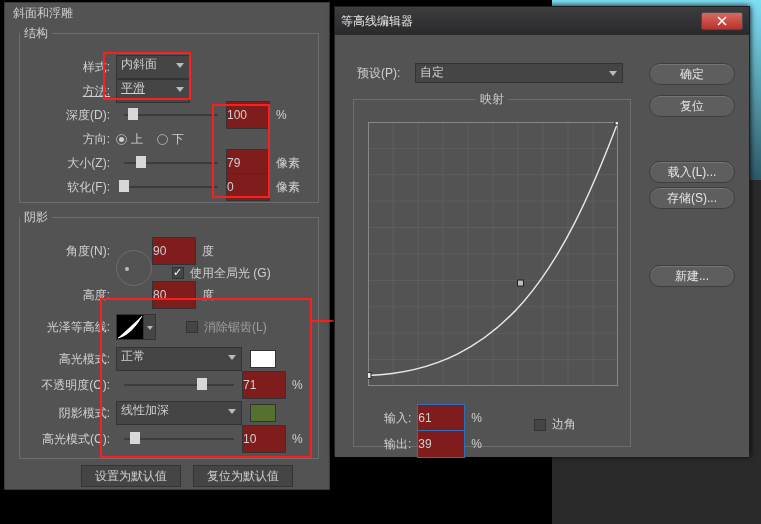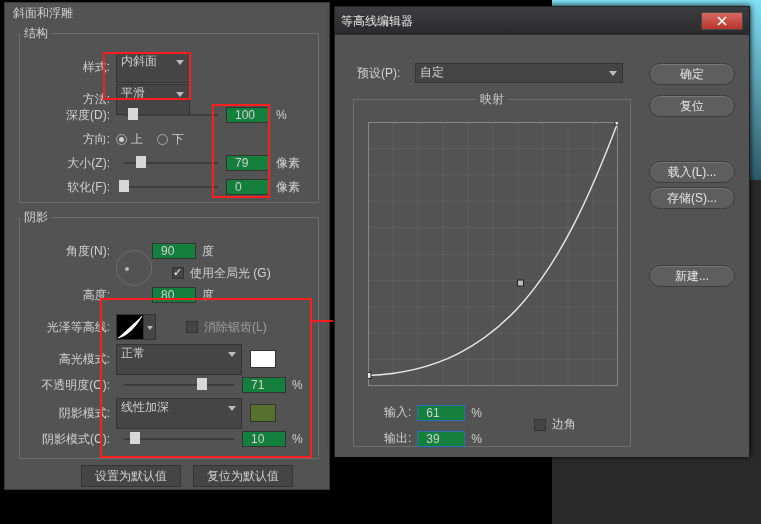--- a/index.html
+++ b/index.html
@@ -17,28 +17,28 @@
   fieldset.grp {
     position:absolute; border:1px solid #6d6d6d; padding:0;
   }
   fieldset.grp > legend { padding:0 4px; color:#d0d0d0; font-size:12px; }
   .grp-struct { left:14px; top:22px; width:300px; height:178px; }
   .grp-shade  { left:14px; top:206px; width:300px; height:250px; }
 
   .row { position:absolute; left:0; width:100%; height:22px; display:flex; align-items:center; }
   .lbl { width:96px; text-align:right; padding-right:6px; }
   .sel {
-    background:#454545; color:#d0d0d0; border:1px solid #333; height:31px;
+    background:#454545; color:#d0d0d0; border:1px solid #333; height:24px;
     padding:0 18px 0 4px; position:relative; cursor:pointer;
   }
   .sel::after { content:""; position:absolute; right:5px; top:7px; width:0; height:0;
     border-left:4px solid transparent; border-right:4px solid transparent; border-top:5px solid #bbb; }
   .num {
-    background:#15803d; color:#d0d0d0; border:1px solid #333; height:16px; width:44px;
-    text-align:left; padding:0 8px; display:inline-flex; align-items:center;
+    background:#7f1d1d; color:#d0d0d0; border:1px solid #333; height:28px; width:44px;
+    text-align:left; padding:0 0; display:inline-flex; align-items:center;
   }
   .unit { margin-left:6px; }
   .slider {
     position:relative; height:6px; flex:1; margin:0 8px;
   }
   .slider .track { position:absolute; top:2px; height:2px; width:100%; background:#3c3c3c; }
   .slider .thumb { position:absolute; top:-4px; width:10px; height:12px;
     background:#d8d8d8; transform:translateX(-50%); cursor:pointer; }
   .radio { width:11px; height:11px; border:1px solid #aaa; border-radius:50%; display:inline-block;
     margin-right:4px; position:relative; }
@@ -109,21 +109,21 @@
 <div class="panel-main">
   <div class="panel-title">斜面和浮雕</div>
 
   <fieldset class="grp grp-struct">
     <legend>结构</legend>
 
     <div class="row" style="top:14px;">
       <span class="lbl">样式:</span>
       <div class="sel" style="width:74px;"><span>内斜面</span></div>
     </div>
-    <div class="row" style="top:46px;">
+    <div class="row" style="top:38px;text-decoration:underline;">
       <span class="lbl">方法:</span>
       <div class="sel" style="width:74px;"><span>平滑</span></div>
     </div>
     <div class="row" style="top:62px;">
       <span class="lbl">深度(D):</span>
       <div class="slider" style="width:94px;flex:none;">
         <div class="track"></div>
           <div class="thumb" style="left:10%;"></div>
       </div>
       <span class="num">100</span>
@@ -208,21 +208,21 @@
       <span class="num">71</span>
       <span class="unit">%</span>
     </div>
     <div class="row" style="top:176px;">
       <span class="lbl">阴影模式:</span>
       <div class="sel" style="width:126px;"><span>线性加深</span></div>
       <span style="width:8px;"></span>
       <span class="swatch" style="background:#56702d;"></span>
     </div>
     <div class="row" style="top:202px;">
-      <span class="lbl">阴影模式(C):</span>
+      <span class="lbl">高光模式(C):</span>
       <div class="slider" style="width:110px;flex:none;">
         <div class="track"></div>
           <div class="thumb" style="left:10%;"></div>
       </div>
       <span class="num">10</span>
       <span class="unit">%</span>
     </div>
   </fieldset>
 
   <div class="bottom-row">

